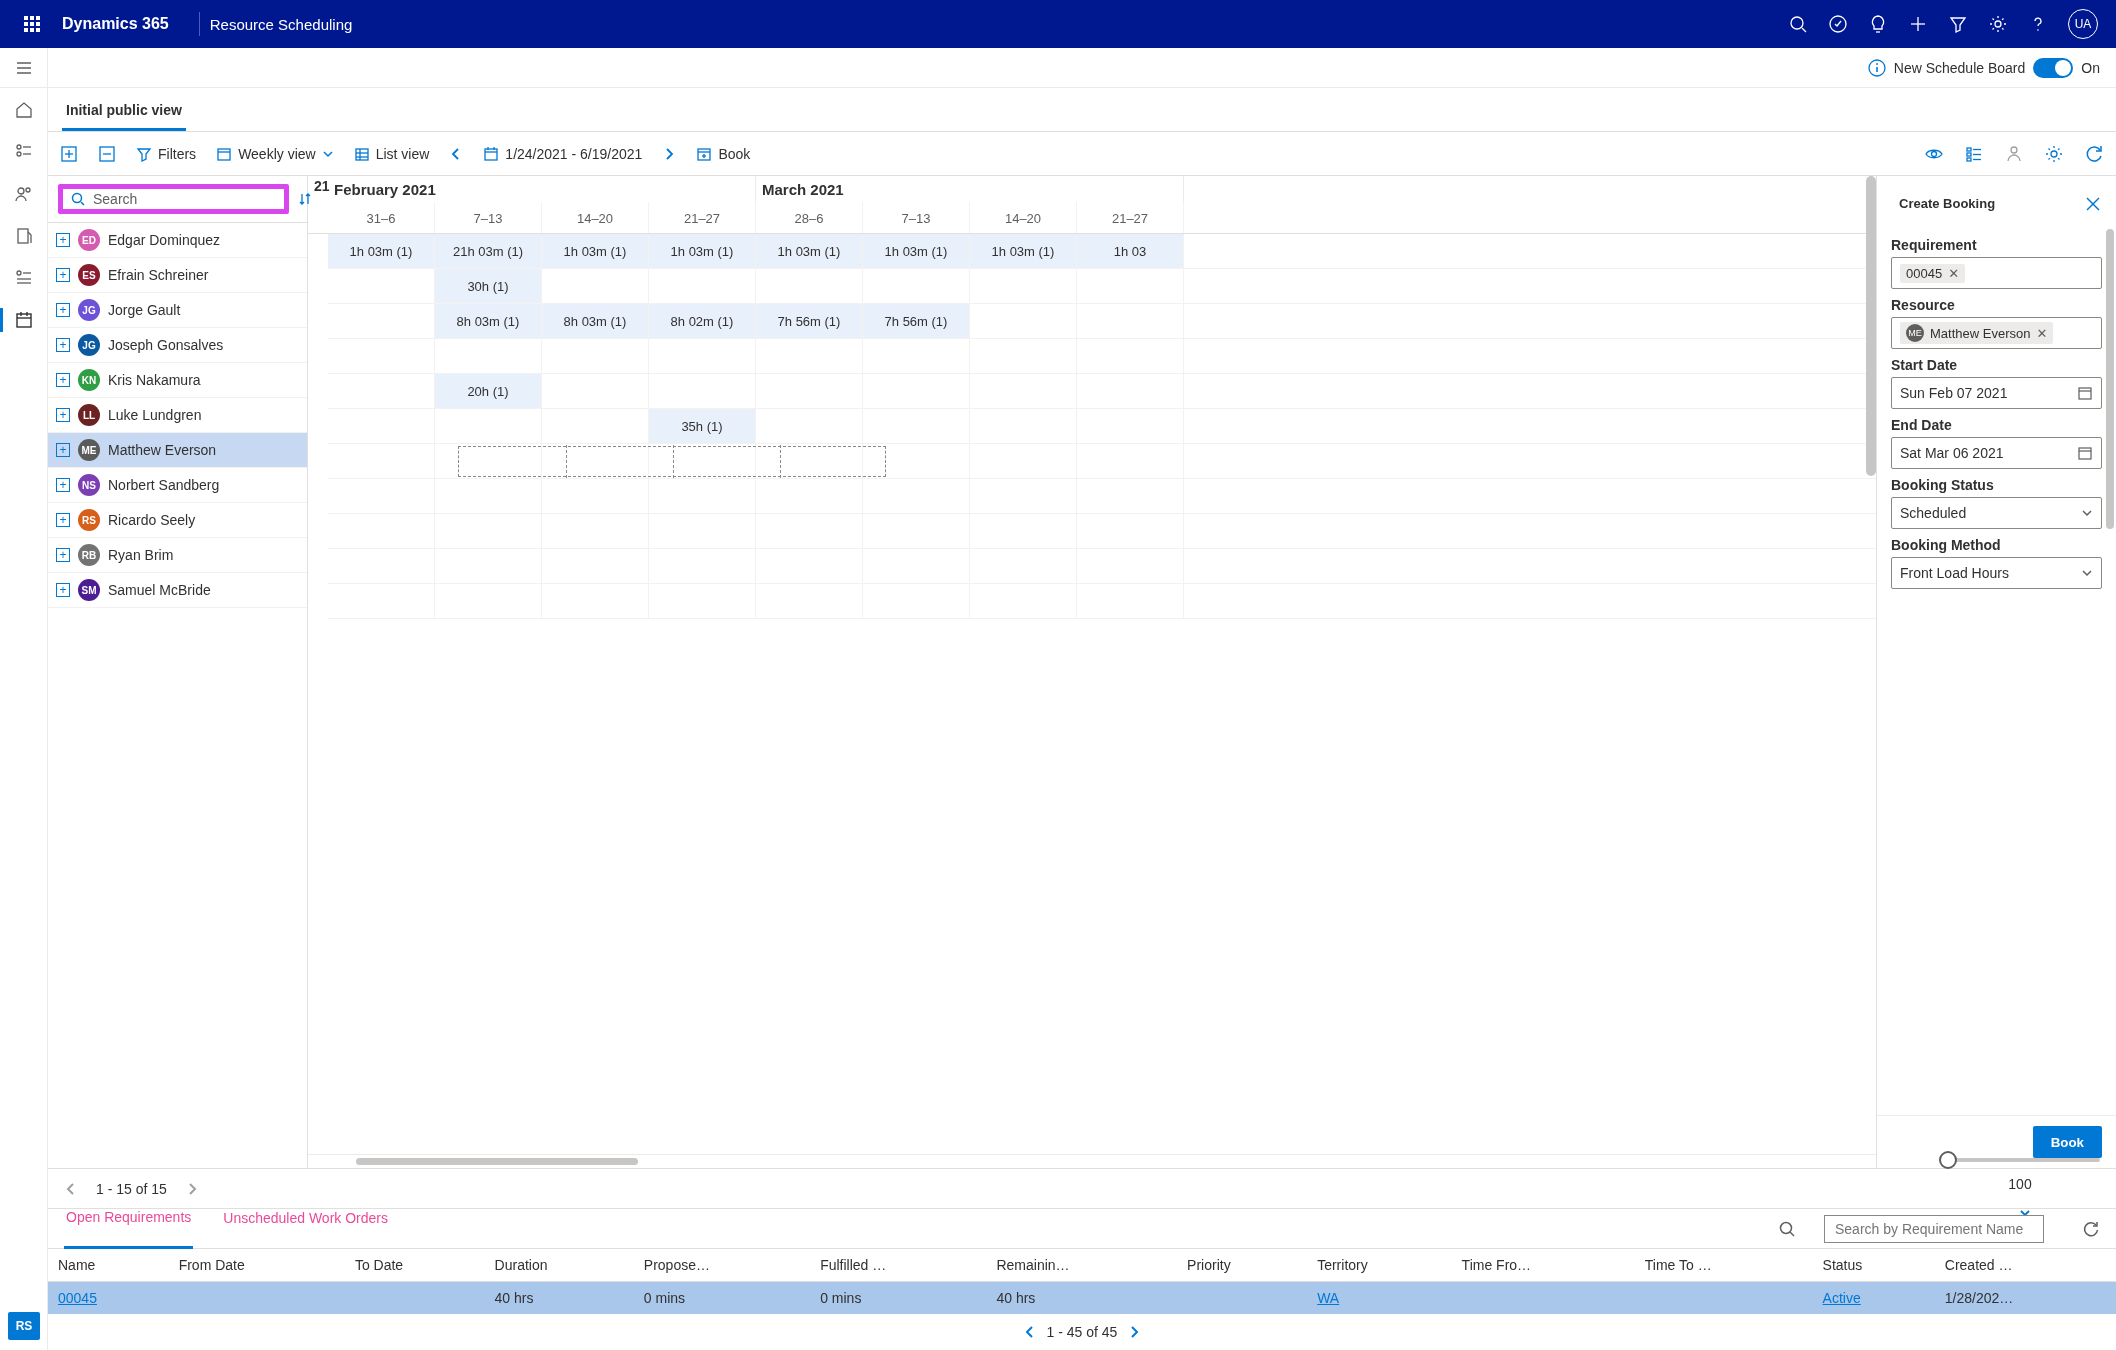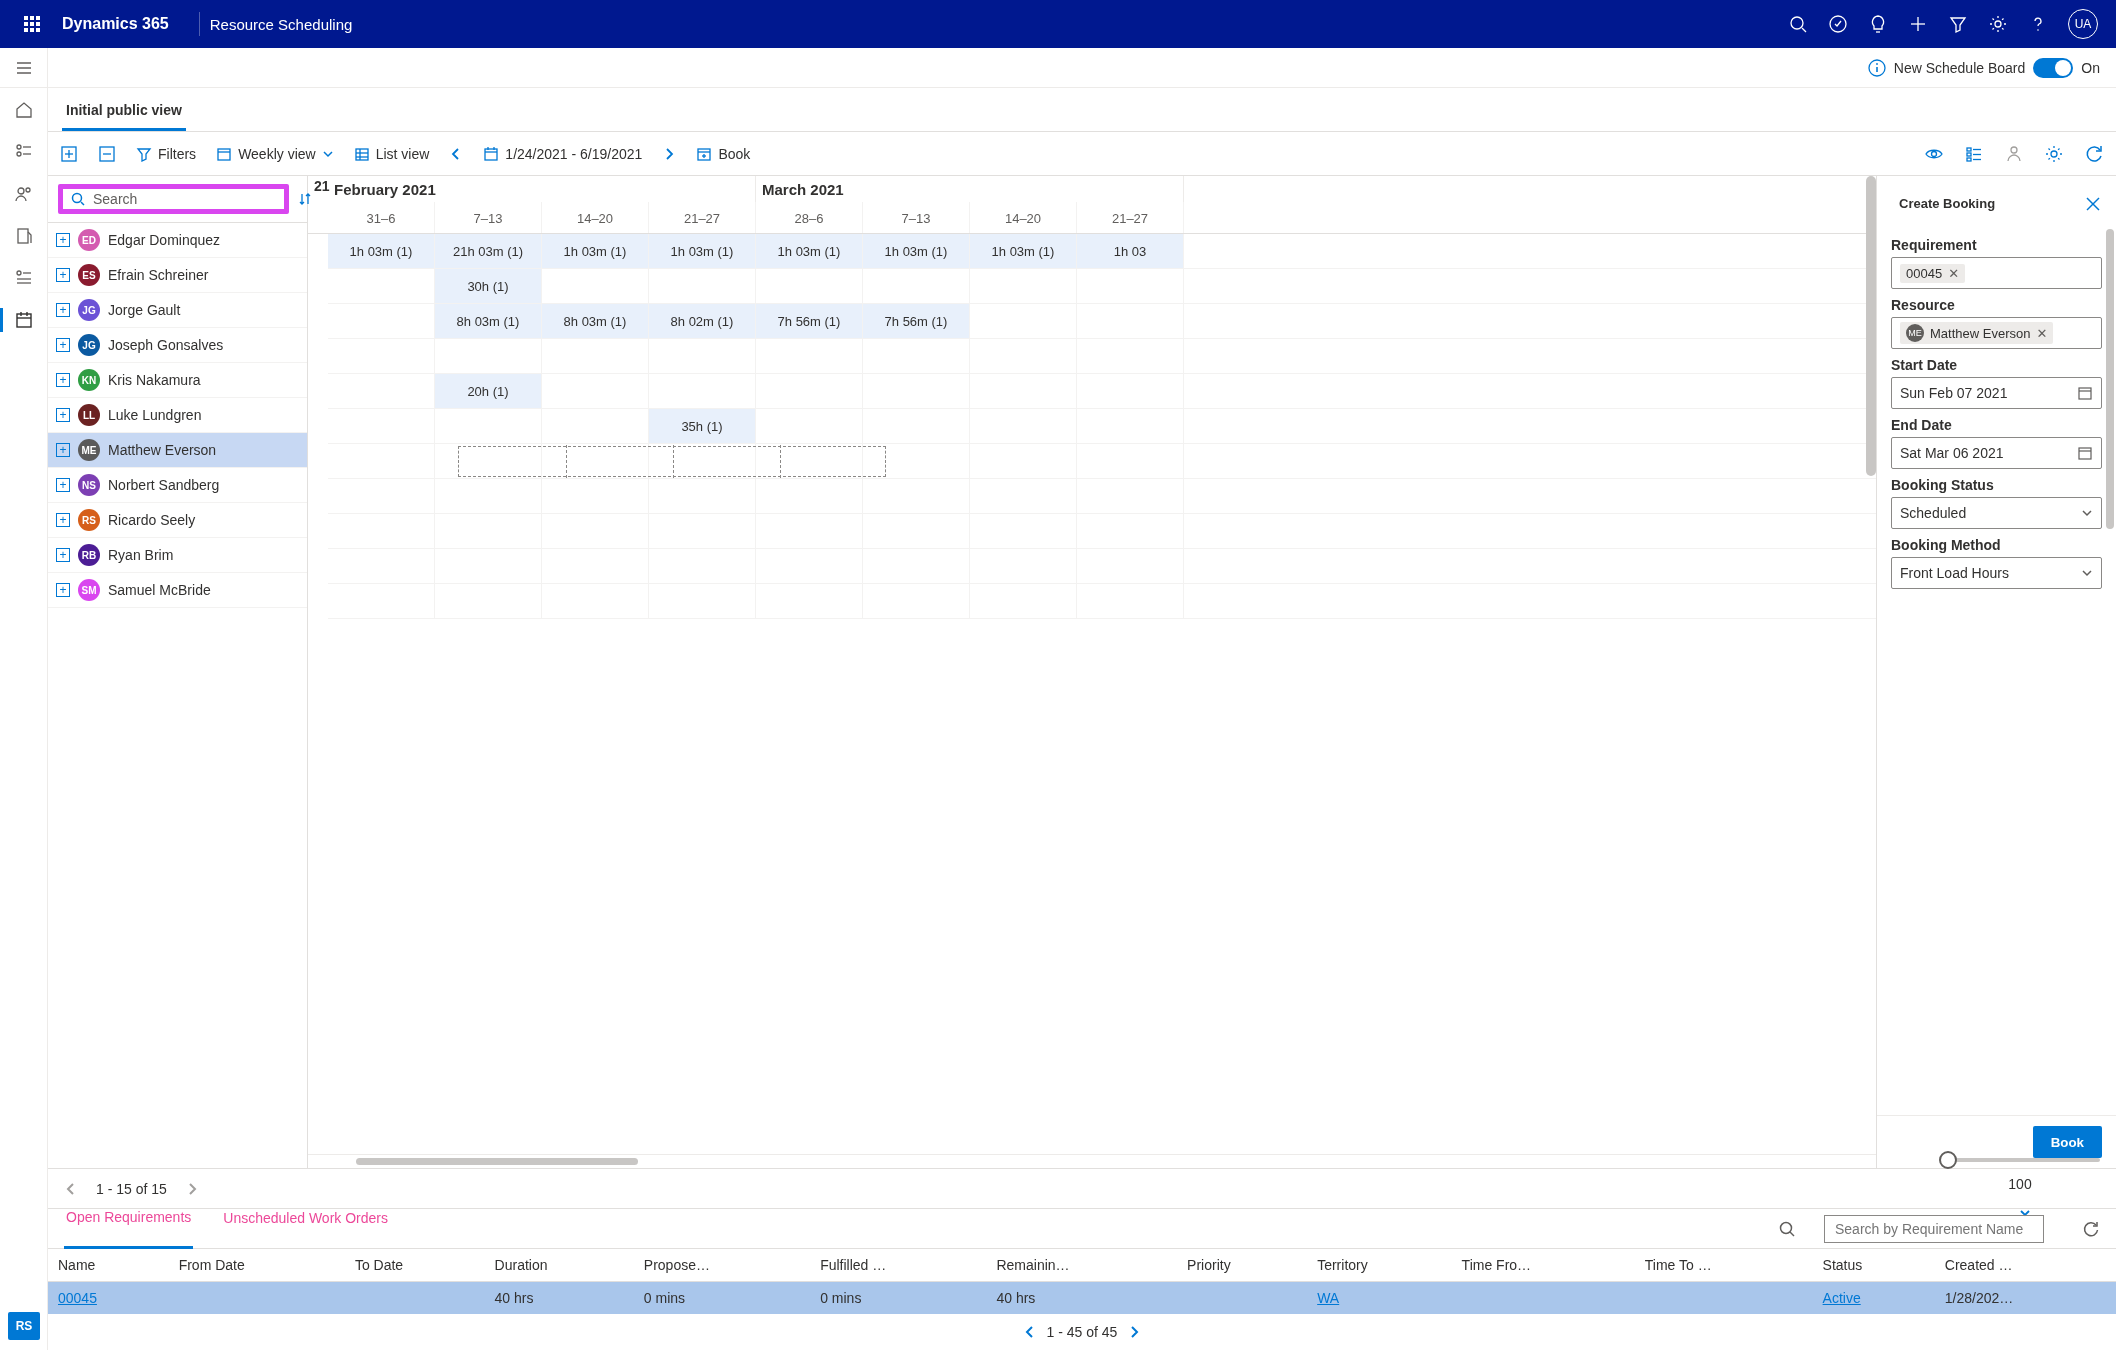--- a/index.html
+++ b/index.html
@@ -431,26 +431,26 @@
     <div class="avatar" style="background:#7c3fb3">NS</div>
     <span>Norbert Sandberg</span>
             </div>
             <div class="resrow">
               <div class="expbox">+</div>
     <div class="avatar" style="background:#d65f1a">RS</div>
     <span>Ricardo Seely</span>
             </div>
             <div class="resrow">
               <div class="expbox">+</div>
-    <div class="avatar" style="background:#4c1d95">RB</div>
+    <div class="avatar" style="background:#737373">RB</div>
     <span>Ryan Brim</span>
             </div>
             <div class="resrow">
               <div class="expbox">+</div>
-    <div class="avatar" style="background:#d946ef">SM</div>
+    <div class="avatar" style="background:#4c1d95">SM</div>
     <span>Samuel McBride</span>
             </div>
           </div>
       </div>
 
       <div class="gridcol gridscroll">
         <div class="gridhead">
           <div style="position:absolute; left:6px; top:2px; font-weight:600;">21</div>
           <div class="months" id="months" style="margin-left:20px;">
               <div class="month" style="width: 428px;">February 2021</div>

